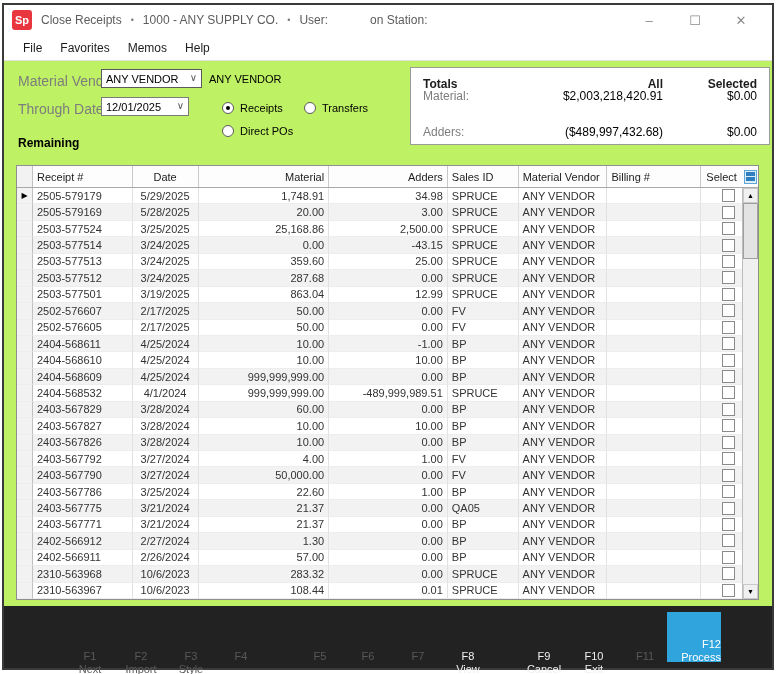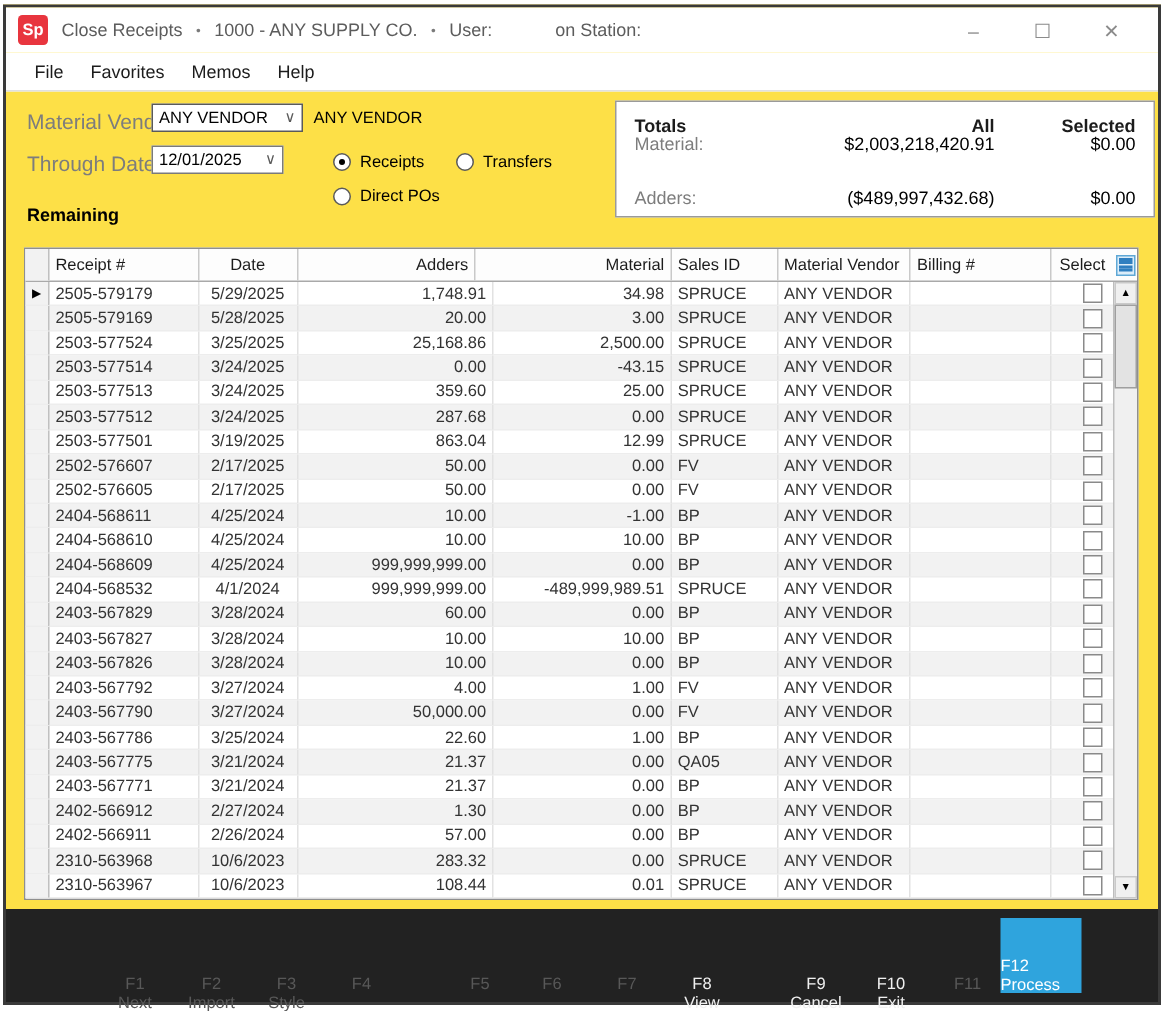--- a/index.html
+++ b/index.html
@@ -1,19 +1,19 @@
 <!DOCTYPE html>
 <html><head>
 <meta charset="utf-8">
 <style>
   * { margin:0; padding:0; box-sizing:border-box; }
   body { font-family:"Liberation Sans", sans-serif; background:#fff; }
   .screen { position:relative; width:777px; height:674px; background:#fff; overflow:hidden; }
   .window { position:absolute; left:2px; top:3px; width:772px; height:667px;
-            border:2px solid #3a3a3a; background:#fde047; }
+            border:2px solid #3a3a3a; background:#bef264; }
 
   
   .titlebar { position:absolute; left:0; top:0; right:0; height:30px; background:#fff;
               display:flex; align-items:center; padding-left:8px; }
   .logo { width:20px; height:20px; background:#e8353e; border-radius:3px; color:#fff;
           font-size:11px; font-weight:bold; display:flex; align-items:center; justify-content:center; }
   .title-text { margin-left:9px; font-size:12px; color:#5c5c5c; display:flex; align-items:center; }
   .title-text .sep { margin:0 9px; font-size:9px; color:#7a7a7a; }
   .title-text .stn { margin-left:42px; }
   .win-controls { position:absolute; right:8px; top:0; height:30px; display:flex; align-items:center; }
@@ -81,21 +81,21 @@
   .sb-thumb { position:absolute; left:0; right:0; top:15px; height:56px; background:#e3e3e3;
               border:1px solid #9f9f9f; }
 
   
   .fnbar { position:absolute; left:0; right:0; bottom:0; height:62px; background:#222222; }
   .fkey { position:absolute; top:16px; width:54px; text-align:center; font-size:11px; line-height:13px; }
   .fkey .fnum { display:block;margin-top:28px; }
   .fkey.disabled { color:#585858; }
   .fkey.enabled { color:#f0f0f0; }
   .fkey.primary { top:6px; height:50px; background:#2fa4dd; color:#fff; display:flex;
-                  flex-direction:column; align-items:flex-start; justify-content:center; }
+                  flex-direction:column; align-items:flex-end; justify-content:center; }
 </style>
 </head>
 <body>
 
 <div class="screen">
   <div class="window">
 
     <div class="titlebar">
       <div class="logo">Sp</div>
       <div class="title-text">
@@ -164,22 +164,22 @@
       </div>
     </div>
 
     <span class="section-label">Remaining</span>
 
     <div class="grid">
       <div class="g-header">
         <div class="hc csel"></div>
         <div class="hc crec">Receipt #</div>
         <div class="hc cdate">Date</div>
+        <div class="hc cmat">Material</div>
         <div class="hc cadd">Adders</div>
-        <div class="hc cmat">Material</div>
         <div class="hc csid">Sales ID</div>
         <div class="hc cven">Material Vendor</div>
         <div class="hc cbil">Billing #</div>
         <div class="hc cchk">Select</div>
         <div class="hc cicon">
           <span class="burger">
               <i></i>
               <i></i>
               <i></i>
               <i></i>

